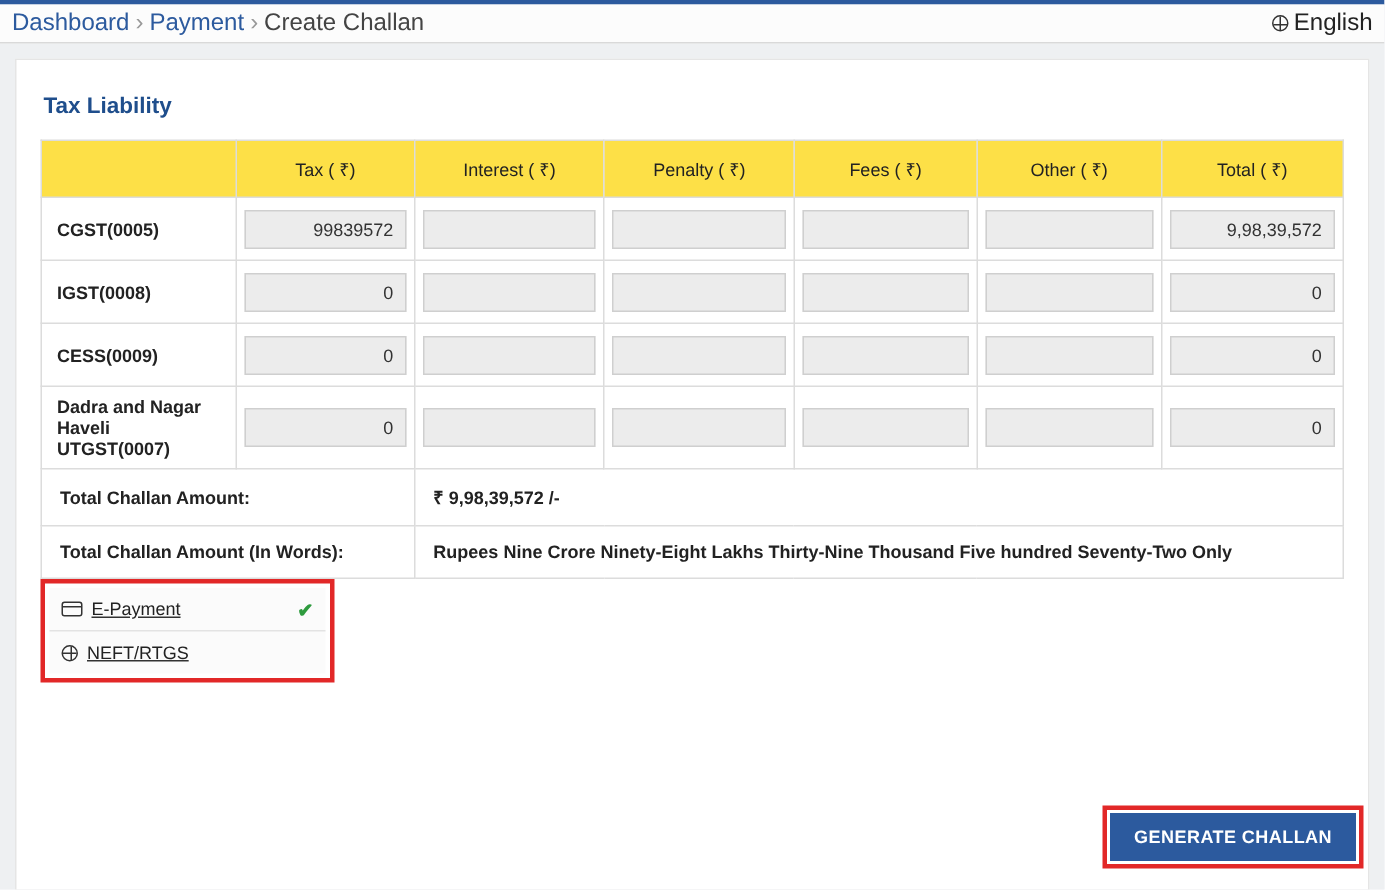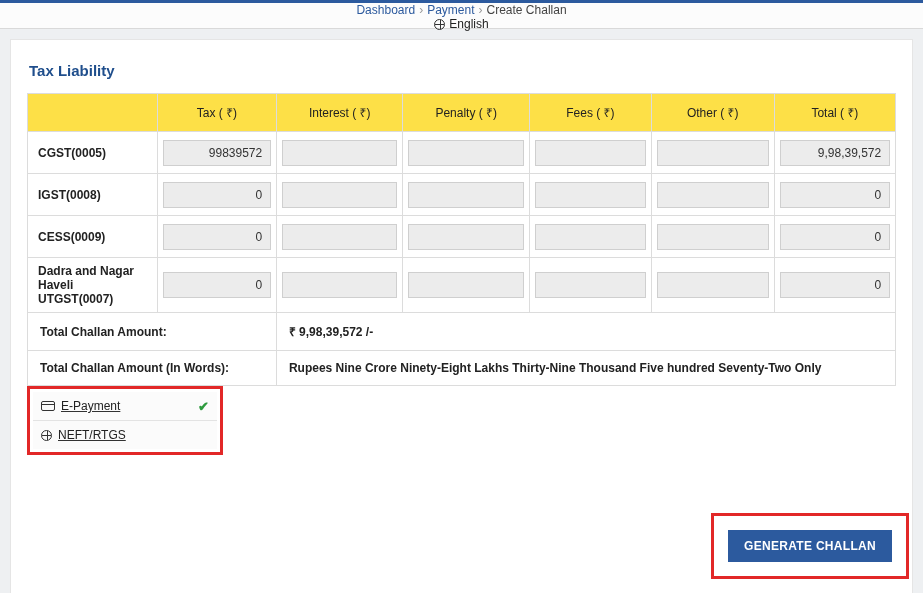--- a/index.html
+++ b/index.html
@@ -17,23 +17,22 @@
     border-top: 3px solid #2c5a9e;
     position: relative;
   }
   .topbar {
     background: #fcfcfc;
     border-bottom: 1px solid #d9d9d9;
     height: 26px;
     display: flex;
     align-items: center;
     justify-content: space-between;
-    padding: 0 8px;
-    font-size: 12px;
-    flex-direction: column;
+    padding: 12px 8px;
+    font-size: 16px;
   }
   .breadcrumb { display: flex; align-items: center; gap: 4px; }
   .breadcrumb a { color: #2c5a9e; text-decoration: none; cursor: pointer; }
   .breadcrumb .sep { color: #999; }
   .breadcrumb .current { color: #444; }
   .lang { display: flex; align-items: center; gap: 4px; color: #222; cursor: pointer; }
   .globe-icon { width: 11px; height: 11px; border: 1.2px solid #333; border-radius: 50%; position: relative; display:inline-block;}
   .globe-icon::before { content:""; position:absolute; left:0; right:0; top:50%; border-top:1px solid #333; }
   .globe-icon::after { content:""; position:absolute; top:0; bottom:0; left:50%; border-left:1px solid #333; }
 
@@ -140,21 +139,21 @@
   .icon-otc::after{content:"";position:absolute;left:1px;right:1px;top:3px;border-top:1px solid #333;}
   .icon-globe { width:11px;height:11px;border:1.4px solid #333;border-radius:50%;display:inline-block;position:relative;}
   .icon-globe::before{content:"";position:absolute;left:0;right:0;top:50%;border-top:1px solid #333;}
   .icon-globe::after{content:"";position:absolute;top:0;bottom:0;left:50%;border-left:1px solid #333;}
 
   .gen-box {
     position: absolute;
     right: 14px;
     bottom: 14px;
     border: 3px solid #e22828;
-    padding: 14px;
+    padding: 2px;
   }
   .gen-btn {
     background: #2c5a9e;
     color: #fff;
     border: none;
     padding: 9px 16px;
     font-size: 12px;
     font-weight: 700;
     letter-spacing: 0.3px;
     cursor: pointer;

